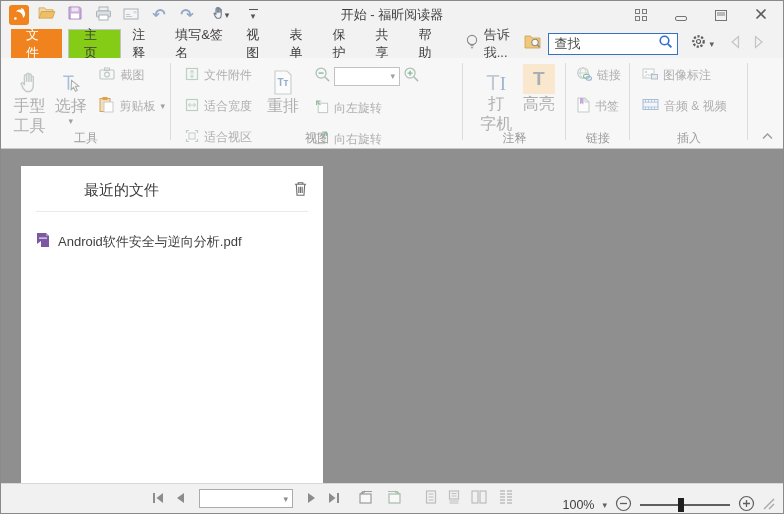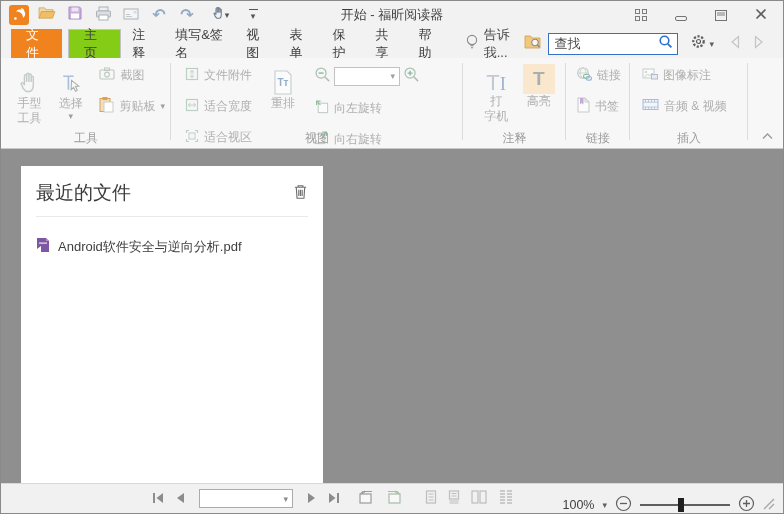--- a/index.html
+++ b/index.html
@@ -40,37 +40,37 @@
   .navchv { display:flex; align-items:center; gap:14px; margin-left:10px; padding-right:10px; }
 
   
   .ribbon { position:absolute; top:57px; left:0; right:0; height:91px; background:#F7F7F8; border-bottom:1px solid #C9C9CB; display:flex; }
   .rgroup { position:relative; height:100%; }
   .rgroup::after { content:""; position:absolute; right:0; top:5px; bottom:8px; width:1px; background:#DCDCDD; }
   .grp-label { position:absolute; bottom:1px; left:0; right:0; text-align:center; font-size:12px; color:#9C9C9C; }
   .grp-body { display:flex; align-items:flex-start; padding:4px 6px 0 8px; height:74px; }
   .bigbtn { width:46px; display:flex; flex-direction:column; align-items:center; padding-top:2px; }
   .bigbtn .bicon { height:32px; display:flex; align-items:flex-end; justify-content:center; }
-  .blbl { font-size:12px; line-height:1.25; color:#AFAFAF; text-align:center; }
+  .blbl { font-size:16px; line-height:1.25; color:#AFAFAF; text-align:center; }
   .smallcol { display:flex; flex-direction:column; justify-content:flex-start; gap:11px; padding-top:3px; }
   .smallbtn { display:flex; align-items:center; gap:5px; height:20px; font-size:12px; color:#AFAFAF; white-space:nowrap; }
   .scaret { font-size:9px; color:#9F9F9F; }
   .hl-box { width:32px; height:30px; background:#FAE8CE; display:flex; align-items:center; justify-content:center; font-size:19px; font-weight:bold; color:#A9AEB3; }
   .tw-box { height:30px; display:flex; align-items:flex-end; justify-content:center; }
   .tw-T { font-size:22px; color:#C2C9D0; line-height:1; }
   .tw-I { font-size:19px; color:#9DB4D2; line-height:1.05; font-family:"Liberation Serif","DejaVu Serif",serif; }
   .zoomrow { display:flex; align-items:center; gap:3px; height:22px; }
   .zcombo { width:66px; height:19px; border:1px solid #C2C2C4; background:#fff; display:flex; align-items:center; justify-content:flex-end; padding-right:4px; }
   .collapse-btn { position:absolute; right:10px; bottom:4px; }
 
   
   .content { position:absolute; top:148px; left:0; right:0; bottom:30px; background:#8F8F8F; }
   .panel { position:absolute; left:20px; top:17px; width:302px; bottom:0; background:#FFFFFF; }
   .panel-head { display:flex; align-items:center; justify-content:space-between; padding:14px 15px 10px; }
-  .panel-title { font-size:19px; color:#3A3A3A; }
+  .panel-title { font-size:15px; color:#3A3A3A;margin-left:48px; }
   .panel-div { height:1px; background:#E9E9E9; margin:0 15px; }
   .plist { padding:14px 15px 0; }
   .pitem { display:flex; align-items:center; gap:8px; padding:6px 0; font-size:13px; color:#3F3F3F; }
 
   
   .statusbar { position:absolute; bottom:0; left:0; right:0; height:30px; background:#F1F1F2; border-top:1px solid #D8D8D8; display:flex; align-items:center; padding:0 8px; }
   .sb-spacer { width:142px; }
   .navgrp { display:flex; align-items:center; gap:10px; }
   .pagecombo { width:94px; height:19px; border:1px solid #ABABAB; background:#fff; display:flex; align-items:center; justify-content:flex-end; padding-right:4px; margin:0 4px; }
   .viewgrp { display:flex; align-items:center; gap:12px; margin-left:16px; }

